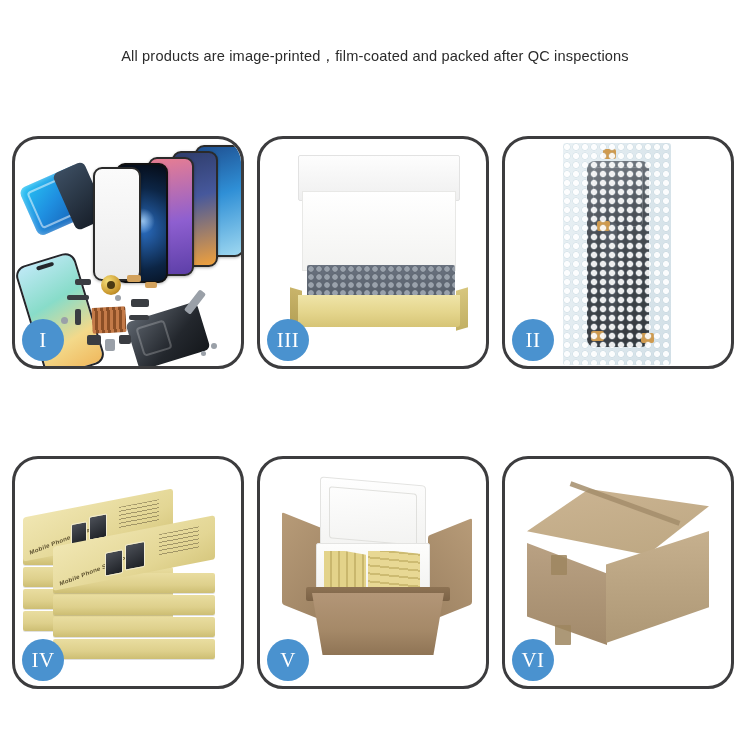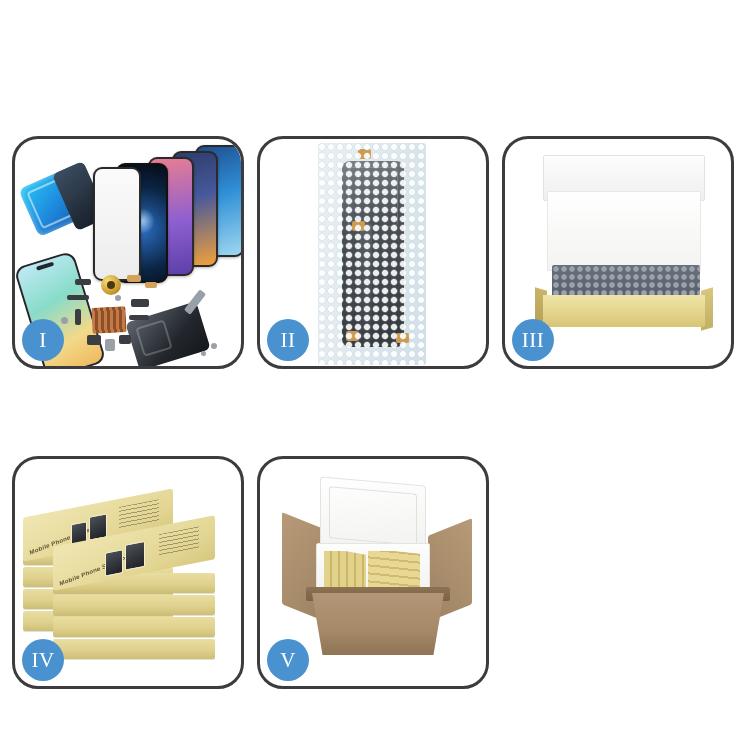--- a/index.html
+++ b/index.html
@@ -388,20 +388,21 @@
   }
   .p6-tab{
     position:absolute; width:16px; height:20px;
     background:#9e865f; opacity:.85; border-radius:1px;
   }
 </style>
 </head>
 <body>
 
 <div id="header">
+  <div id="page-subtitle">All products are image-printed，film-coated and packed after QC inspections</div>
 </div>
 
 <div id="panel-grid">
 
   <div class="panel">
     <div class="panel-stage">
       <div class="p1-blue-film"></div>
       <div class="p1-dark-panel"></div>
       <div class="p1-screen p1-s5"></div>
       <div class="p1-screen p1-s4"></div>
@@ -426,43 +427,43 @@
       <div class="dot round light" style="left:100px;top:156px;width:6px;height:6px;"></div>
       <div class="dot round light" style="left:196px;top:204px;width:6px;height:6px;"></div>
       <div class="dot round light" style="left:186px;top:212px;width:5px;height:5px;"></div>
       <div class="dot light" style="left:176px;top:150px;width:8px;height:26px;transform:rotate(38deg);"></div>
       <div class="badge">I</div>
     </div>
   </div>
 
   <div class="panel">
     <div class="panel-stage">
+      <div class="p3-lid"></div>
+      <div class="p3-foam"></div>
+      <div class="p3-bubble"></div>
+      <div class="p3-boxleft"></div>
+      <div class="p3-boxright"></div>
+      <div class="p3-boxfront"></div>
+      <div class="badge">III</div>
+    </div>
+  </div>
+
+  <div class="panel">
+    <div class="panel-stage">
       <div class="p2-bag">
         <div class="p2-part">
           <div class="p2-flex"></div>
         </div>
         <div class="p2-tape" style="left:40px;top:6px;"></div>
         <div class="p2-tape" style="left:34px;top:78px;"></div>
         <div class="p2-tape" style="left:28px;top:188px;"></div>
         <div class="p2-tape" style="left:78px;top:190px;"></div>
         <div class="p2-bubbles"></div>
       </div>
       <div class="badge">II</div>
-    </div>
-  </div>
-
-  <div class="panel">
-    <div class="panel-stage">
-      <div class="p3-lid"></div>
-      <div class="p3-foam"></div>
-      <div class="p3-bubble"></div>
-      <div class="p3-boxleft"></div>
-      <div class="p3-boxright"></div>
-      <div class="p3-boxfront"></div>
-      <div class="badge">III</div>
     </div>
   </div>
 
   <div class="panel">
     <div class="panel-stage">
 
       <div class="stackbox" style="left:8px;top:86px;"></div>
       <div class="stackbox" style="left:8px;top:108px;"></div>
       <div class="stackbox" style="left:8px;top:130px;"></div>
       <div class="stackbox" style="left:8px;top:152px;"></div>
@@ -496,14 +497,25 @@
       <div class="p5-contents">
         <div class="p5-vstrips"></div>
         <div class="p5-hstrips"></div>
       </div>
       <div class="p5-cartonrim"></div>
       <div class="p5-cartonfront"></div>
       <div class="badge">V</div>
     </div>
   </div>
 
+  <div class="panel">
+    <div class="panel-stage">
+      <div class="p6-top"></div>
+      <div class="p6-seam"></div>
+      <div class="p6-left"></div>
+      <div class="p6-right"></div>
+      <div class="p6-tab" style="left:46px;top:96px;"></div>
+      <div class="p6-tab" style="left:50px;top:166px;"></div>
+      <div class="badge">VI</div>
+    </div>
+  </div>
 
 </div>
 
 </body></html>

